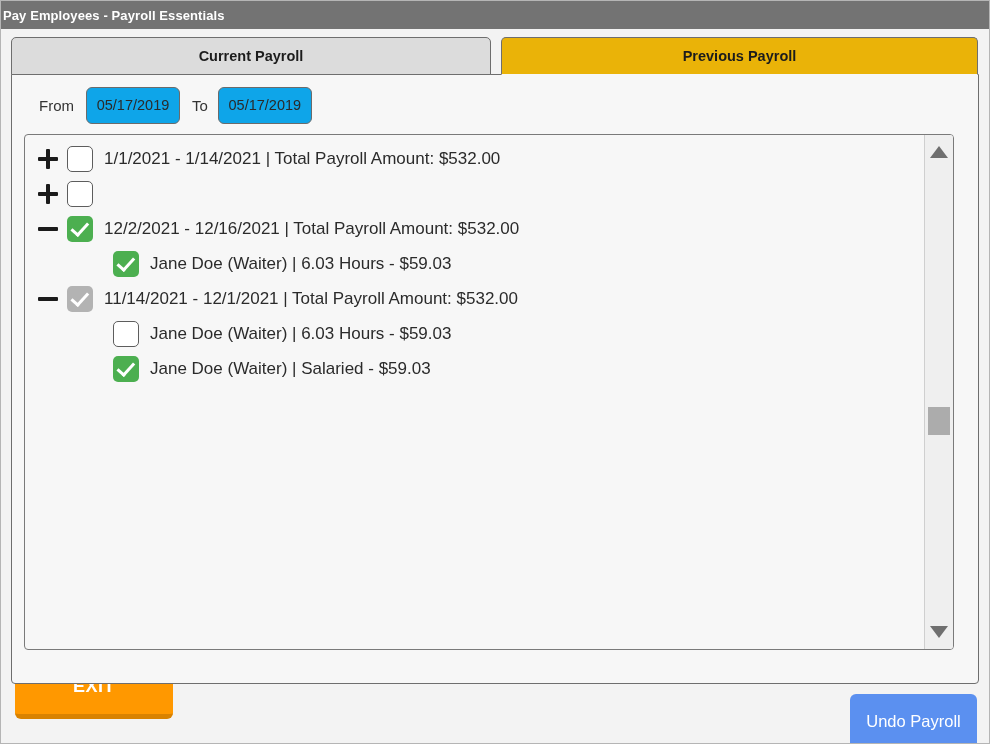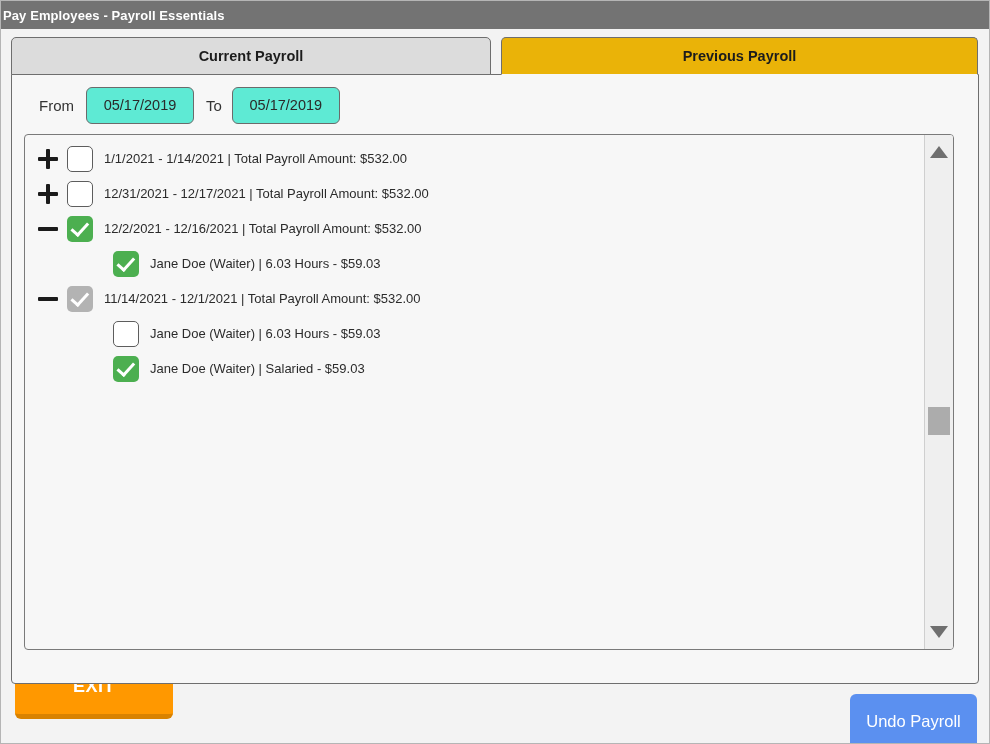--- a/index.html
+++ b/index.html
@@ -96,24 +96,24 @@
     align-items: center;
     height: 40px;
     padding-left: 15px;
     box-sizing: border-box;
   }
   .daterow .lbl {
     font-size: 15px;
     color: #333333;
   }
   .dateinput {
-    width: 108px;
+    width: 94px;
     height: 37px;
     margin: 0 12px 0 12px;
-    background: #5eead4;
+    background: #0ea5e9;
     border: 1px solid #6b6b6b;
     border-radius: 6px;
     box-sizing: border-box;
     display: flex;
     align-items: center;
     justify-content: center;
     font-size: 14.5px;
     color: #2a2a2a;
     cursor: text;
   }
@@ -194,21 +194,21 @@
     position: absolute;
     left: 8px;
     top: 3.5px;
     width: 7px;
     height: 13.5px;
     border: solid #ffffff;
     border-width: 0 3.6px 3.6px 0;
     transform: rotate(42deg);
   }
   .tlabel {
-    font-size: 13px;
+    font-size: 17px;
     color: #2b2b2b;
     white-space: nowrap;
   }
 
   
   .scrollbar {
     width: 28px;
     flex: 0 0 28px;
     background: #efefef;
     border-left: 1px solid #cfcfcf;
@@ -327,21 +327,20 @@
           <span class="cbox unchecked"></span>
           <span class="tlabel">1/1/2021 - 1/14/2021 | Total Payroll Amount: $532.00</span>
         </div>
 
         <div class="trow">
           <span class="expander plus">
               <i class="bar-h"></i>
               <i class="bar-v"></i>
             </span>
           <span class="cbox unchecked"></span>
-          <span class="tlabel">12/31/2021 - 12/17/2021 | Total Payroll Amount: $532.00</span>
         </div>
 
         <div class="trow">
           <span class="expander minus">
               <i class="bar-h"></i>
             </span>
           <span class="cbox checked"></span>
           <span class="tlabel">12/2/2021 - 12/16/2021 | Total Payroll Amount: $532.00</span>
         </div>
 

